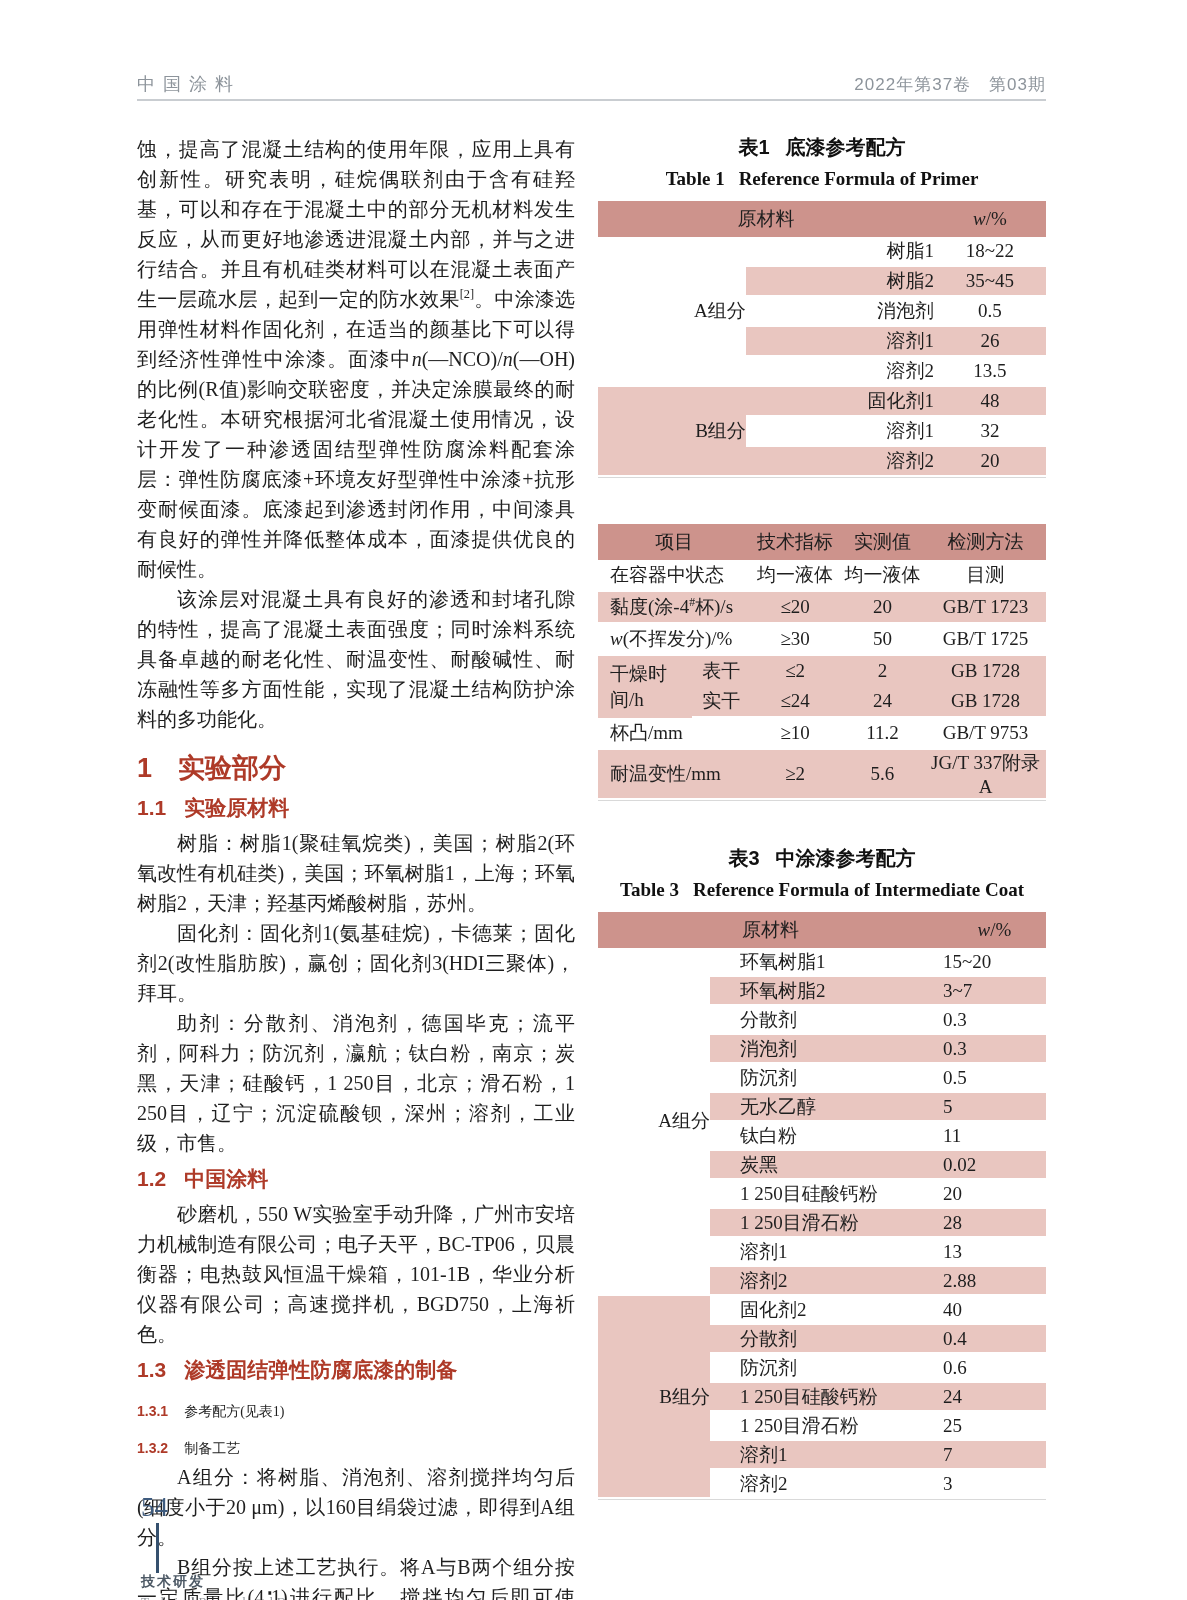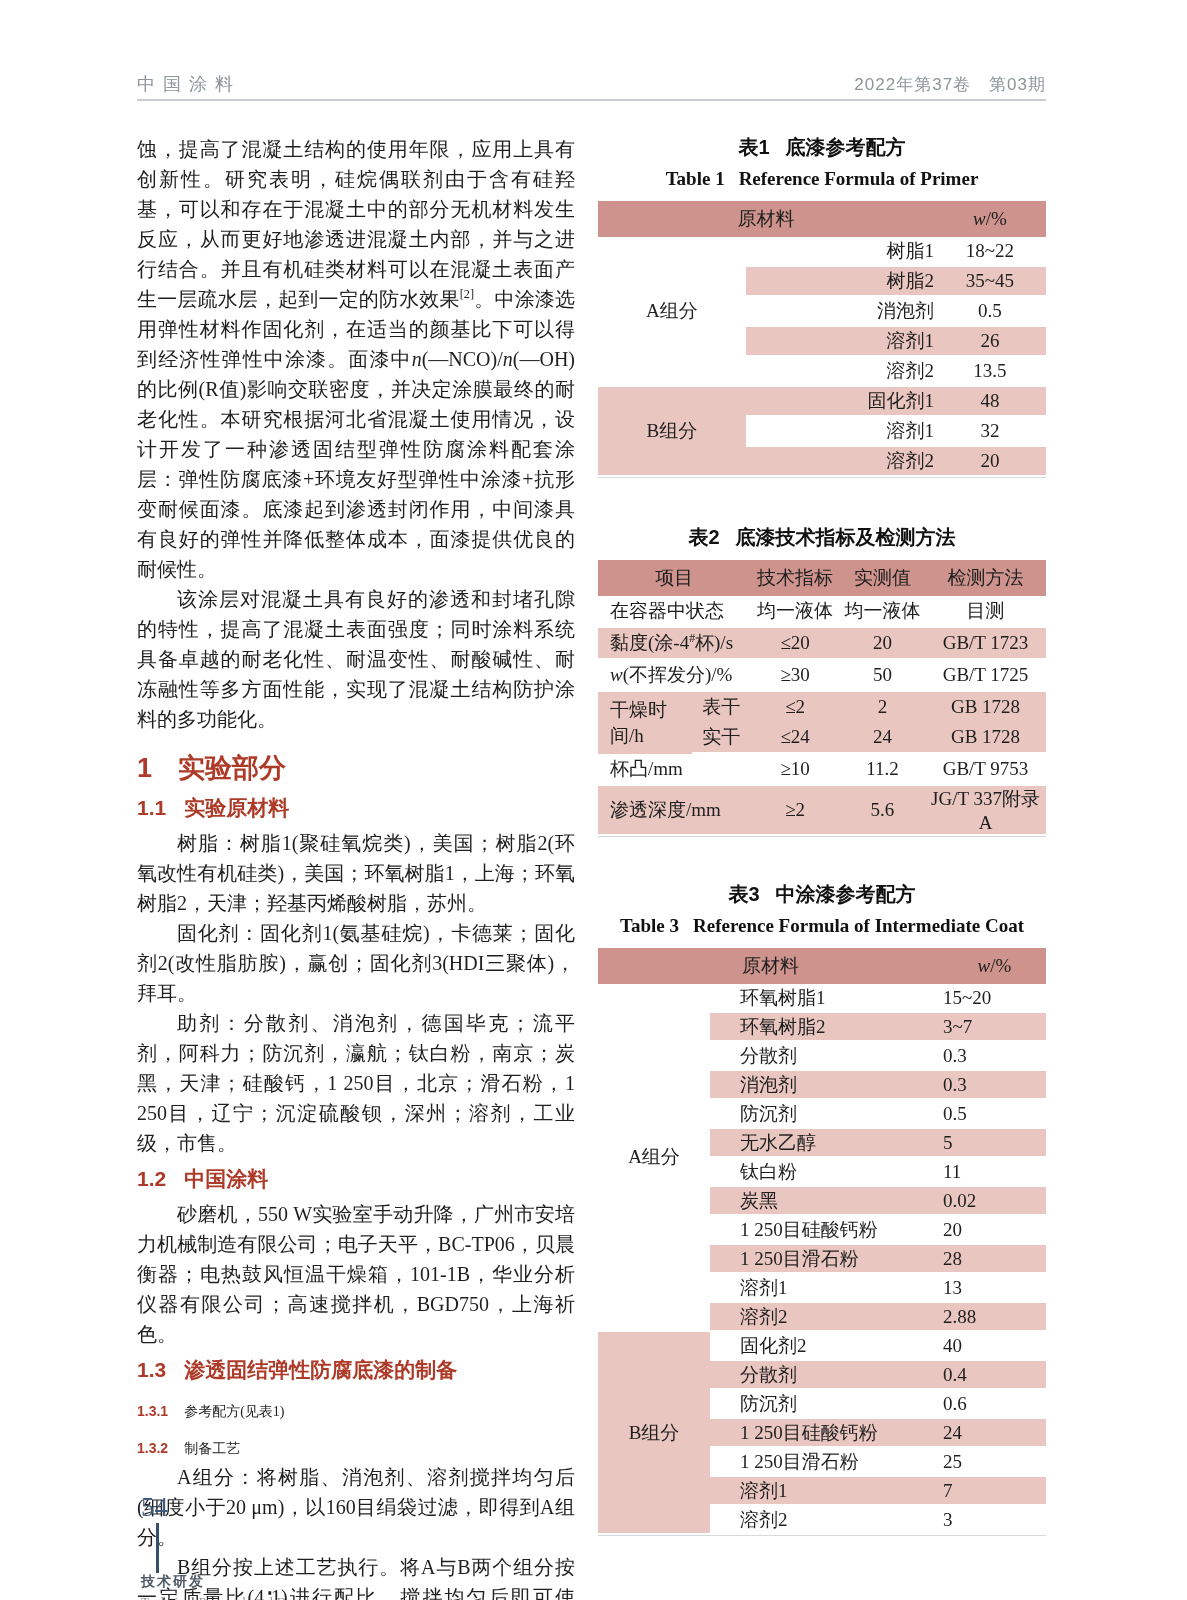--- a/index.html
+++ b/index.html
@@ -46,21 +46,21 @@
   .cap .en .lab{margin-right:14px;}
   .gap-t2{margin-top:46px;}
   .gap-t3{margin-top:44px;}
   
   table{width:100%;border-collapse:separate;border-spacing:0;border-bottom:1px solid #d9d9d9;}
   th,td{font-size:19px;font-weight:normal;color:#1e1e1e;padding:0;}
   thead th{background:#cd938c;height:36px;text-align:center;}
   tbody td{height:28px;border-bottom:2px solid #ffffff;}
   tr.s td.c{background:#e9c6c0;}
   td.gB{background:#e9c6c0;}
-  td.gcell{text-align:center;}
+  td.gcell{text-align:right;}
   
   .t-formula col.g{width:33%;} .t-formula col.m{width:42%;} .t-formula col.v{width:25%;}
   .t-formula td.mat{padding-left:40px;text-align:right;}
   .t-formula td.val{text-align:center;}
   .t-mid col.g{width:25%;} .t-mid col.m{width:52%;} .t-mid col.v{width:23%;}
   .t-mid td.mat{padding-left:30px;}
   .t-mid tbody td{height:27px;}
   
   .t-ind col.c1a{width:21%;} .t-ind col.c1b{width:13%;}
   .t-ind col.c2{width:20%;} .t-ind col.c3{width:19%;} .t-ind col.c4{width:27%;}
@@ -172,21 +172,20 @@
               <td class="c val">32</td>
             </tr>
           <tr class="s">
               <td class="c mat">溶剂2</td>
               <td class="c val">20</td>
             </tr>
         </tbody>
       </table>
 
       <div class="cap gap-t2">
-        <span class="zh"><span class="lab">表2</span><span>底漆技术指标及检测方法</span></span>
       </div>
       <table class="t-ind">
         <colgroup>
             <col class="c1a">
             <col class="c1b">
             <col class="c2">
             <col class="c3">
             <col class="c4">
           </colgroup>
         <thead>
@@ -229,21 +228,21 @@
             <td class="c ctr">24</td>
             <td class="c ctr">GB 1728</td>
           </tr>
           <tr>
             <td class="c item" colspan="2">杯凸/mm</td>
             <td class="c ctr">≥10</td>
             <td class="c ctr">11.2</td>
             <td class="c ctr">GB/T 9753</td>
           </tr>
           <tr class="s">
-            <td class="c item" colspan="2">渗透深度/mm</td>
+            <td class="c item" colspan="2">耐温变性/mm</td>
             <td class="c ctr">≥2</td>
             <td class="c ctr">5.6</td>
             <td class="c ctr">JG/T 337附录A</td>
           </tr>
         </tbody>
       </table>
 
       <div class="cap gap-t3">
         <span class="zh"><span class="lab">表3</span><span>中涂漆参考配方</span></span>
         <span class="en"><span class="lab">Table 3</span><span>Reference Formula of Intermediate Coat</span></span>

